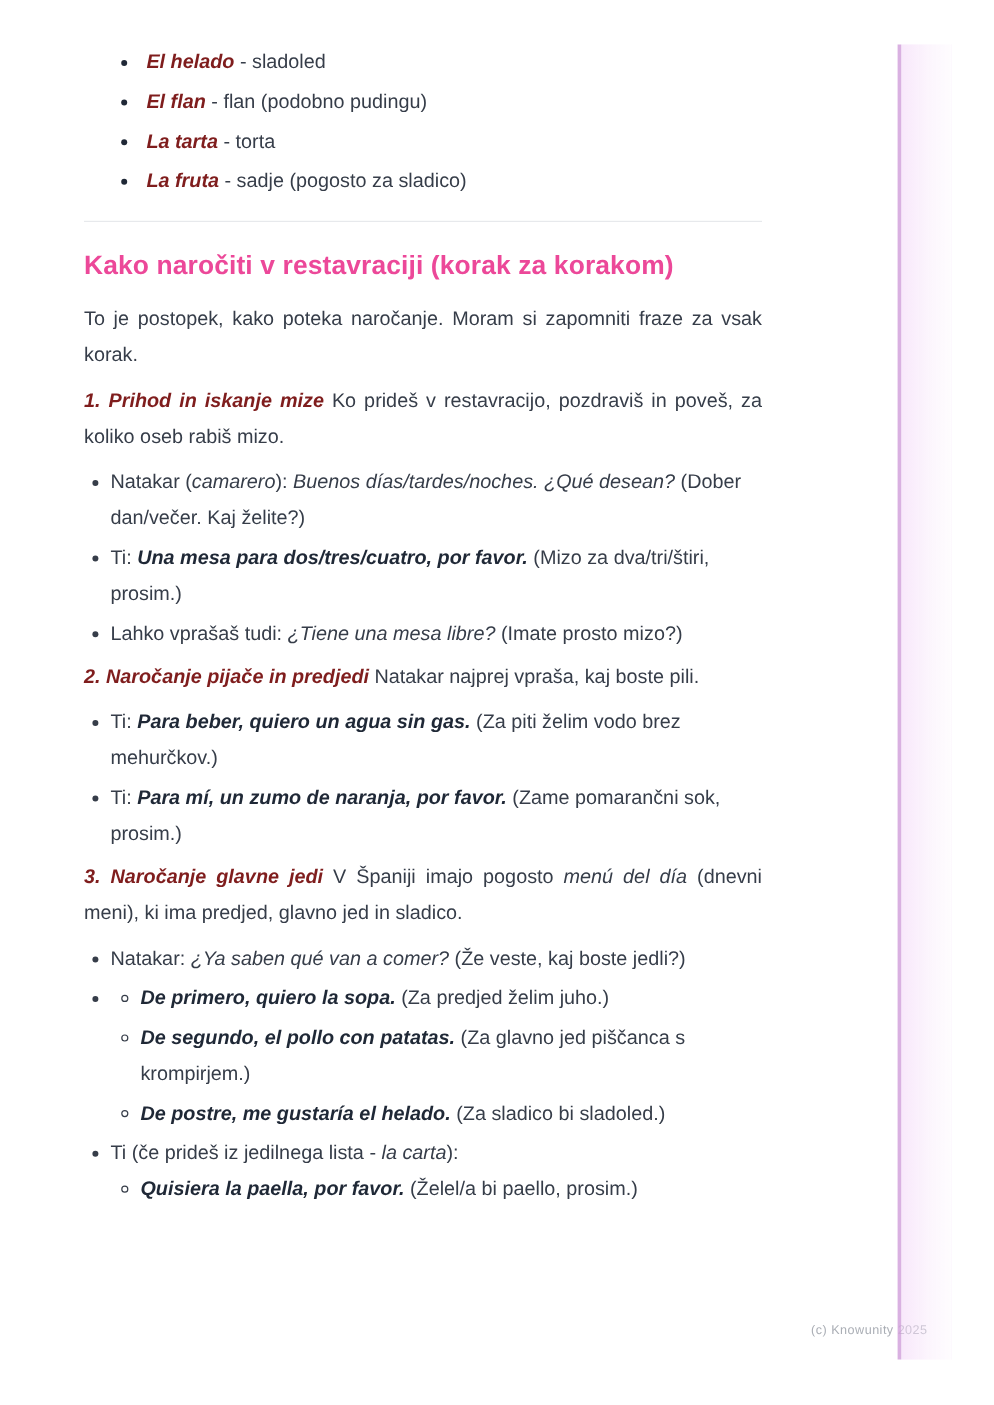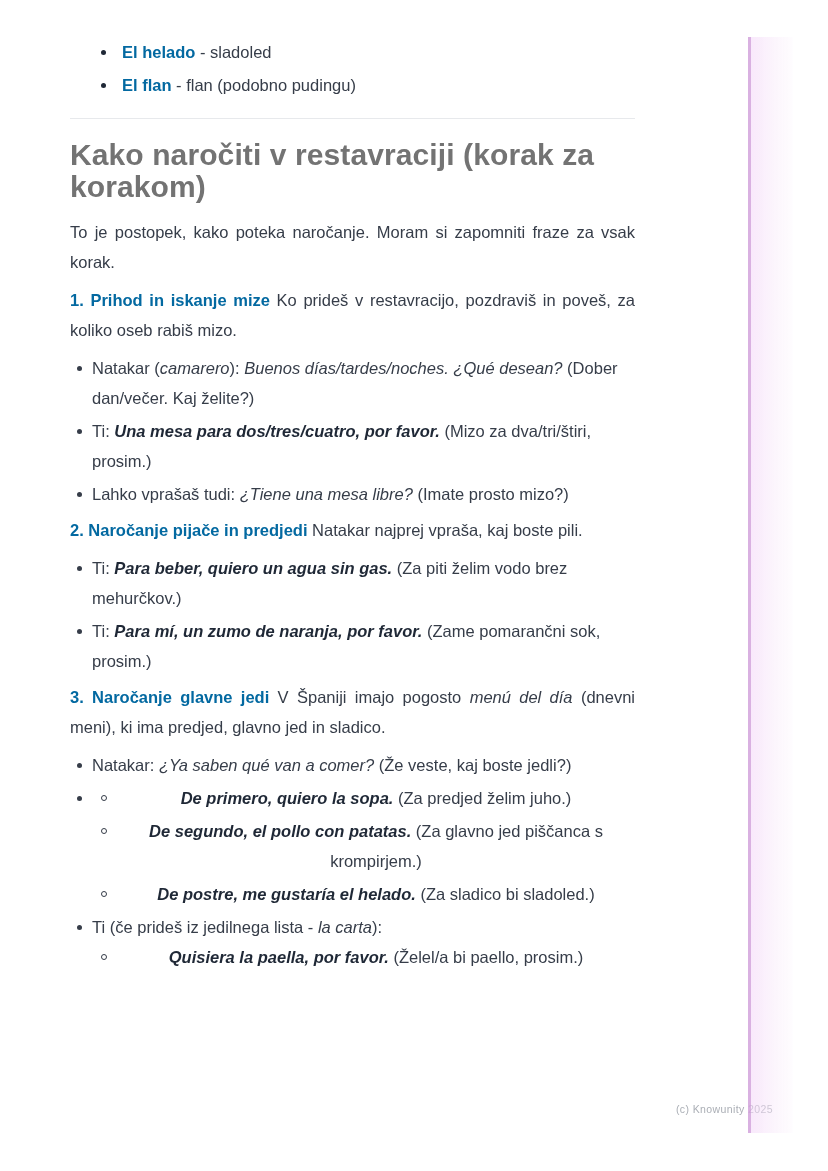--- a/index.html
+++ b/index.html
@@ -5,47 +5,47 @@
   html,body{margin:0;padding:0;}
   body{
     width:828px;height:1171px;position:relative;overflow:hidden;
     background:#ffffff;
     font-family:"Liberation Sans",sans-serif;
     font-size:16.5px;line-height:30px;color:#363d49;
   }
   .content{position:absolute;left:70px;top:37px;width:565px;}
   
   .r-n{font-style:normal;font-weight:400;}
-  .r-b{font-weight:700;color:#0369a1;}
+  .r-b{font-weight:700;color:#7f1d1d;font-style:italic;}
   .r-i{font-style:italic;}
   .r-bi{font-weight:700;font-style:italic;color:#1f2836;}
   
   .ul{margin:0 0 6px 0;}
   .li{position:relative;margin-bottom:3px;}
   .li .li-text{display:block;}
   .li.l0{padding-left:52px;}
   .li.l0::before{
     content:"";position:absolute;left:31px;top:13px;width:5px;height:5px;
     border-radius:50%;background:#1f2836;
   }
   .li.l1{padding-left:22px;}
   .li.l1::before{
     content:"";position:absolute;left:7px;top:13px;width:5px;height:5px;
     border-radius:50%;background:#363d49;
   }
   .sub{margin-top:0;}
-  .li.l2{padding-left:25px;margin-bottom:3px;text-align:center;}
+  .li.l2{padding-left:25px;margin-bottom:3px;}
   .li.l2::before{
     content:"";position:absolute;left:9px;top:12px;width:4px;height:4px;
     border:1.4px solid #363d49;border-radius:50%;background:transparent;
   }
   .divider{border:0;border-top:1px solid #e7e9ec;margin:18px 0 0 0;height:0;}
   h2.section-heading{
-    margin:20px 0 14px 0;font-size:30px;line-height:32px;font-weight:700;
-    color:#737373;letter-spacing:0.1px;
+    margin:20px 0 14px 0;font-size:22px;line-height:32px;font-weight:700;
+    color:#ec4899;letter-spacing:0.1px;
   }
   p.para{margin:0 0 8px 0;text-align:justify;}
   .footer{
     position:absolute;top:1102px;right:55px;font-size:10.5px;line-height:14px;
     color:#aaaeb5;letter-spacing:0.4px;z-index:1;
   }
   .edge-bar{
     position:absolute;left:748px;top:37px;width:42px;height:1096px;z-index:2;
     border-left:3px solid rgba(207,158,218,0.8);
     background:linear-gradient(90deg, rgba(243,214,248,0.55) 0%, rgba(248,233,250,0.45) 55%, rgba(252,246,253,0.25) 100%);
@@ -56,20 +56,26 @@
 <body>
 
 <div class="content">
 
   <div class="ul top">
     <div class="li l0">
         <span class="li-text"><span class="r-b">El helado</span><span class="r-n"> - sladoled</span></span>
       </div>
     <div class="li l0">
         <span class="li-text"><span class="r-b">El flan</span><span class="r-n"> - flan (podobno pudingu)</span></span>
+      </div>
+    <div class="li l0">
+        <span class="li-text"><span class="r-b">La tarta</span><span class="r-n"> - torta</span></span>
+      </div>
+    <div class="li l0">
+        <span class="li-text"><span class="r-b">La fruta</span><span class="r-n"> - sadje (pogosto za sladico)</span></span>
       </div>
   </div>
 
   <hr class="divider">
 
   <h2 class="section-heading">Kako naročiti v restavraciji (korak za korakom)</h2>
 
   <p class="para">To je postopek, kako poteka naročanje. Moram si zapomniti fraze za vsak korak.</p>
 
   <p class="para"><span class="r-b">1. Prihod in iskanje mize</span><span class="r-n"> Ko prideš v restavracijo, pozdraviš in poveš, za koliko oseb rabiš mizo.</span></p>

